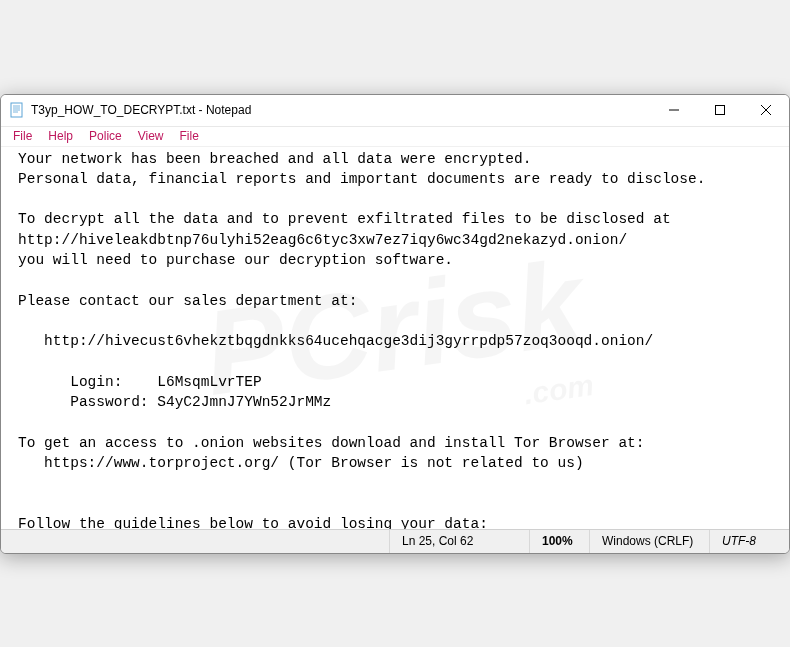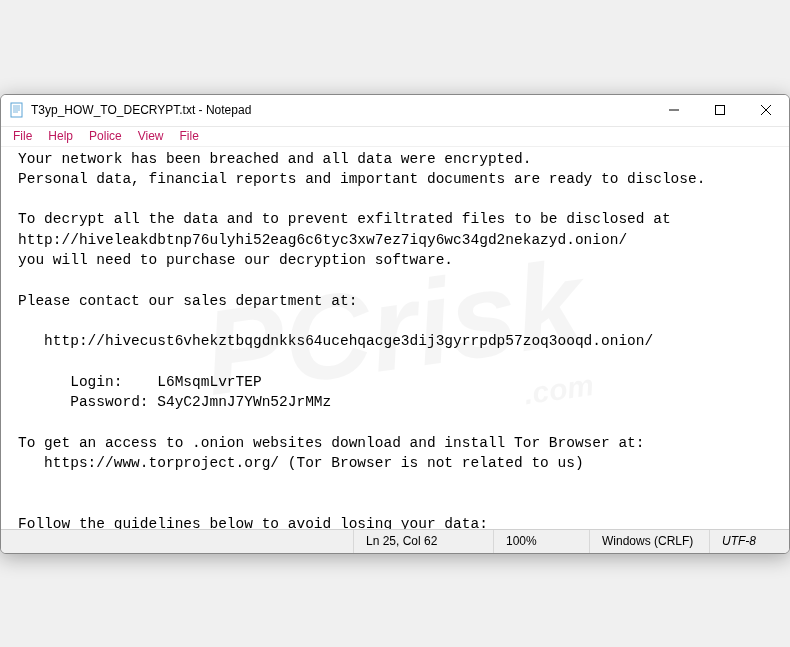--- a/index.html
+++ b/index.html
@@ -96,22 +96,22 @@
     .status-cell {
       border-left: 1px solid #d8d8d8;
       padding: 6px 12px;
       height: 100%;
       display: flex;
       align-items: center;
     }
     .status-spacer { flex: 1; }
     .status-cell.first { border-left: none; width: 320px; }
     .status-cell.lncol { width: 140px; }
-    .status-cell.zoom { width: 60px; }
-    .status-cell.crlf { width: 120px; margin-left: 36px; }
+    .status-cell.zoom { width: 60px; font-weight: bold; }
+    .status-cell.crlf { width: 120px; }
     .status-cell.enc { width: 80px; font-style: italic; }
     .watermark {
       position: absolute;
       top: 50%;
       left: 50%;
       transform: translate(-50%, -50%) rotate(-8deg);
       font-size: 120px;
       font-weight: bold;
       font-style: italic;
       color: rgba(0,0,0,0.04);

